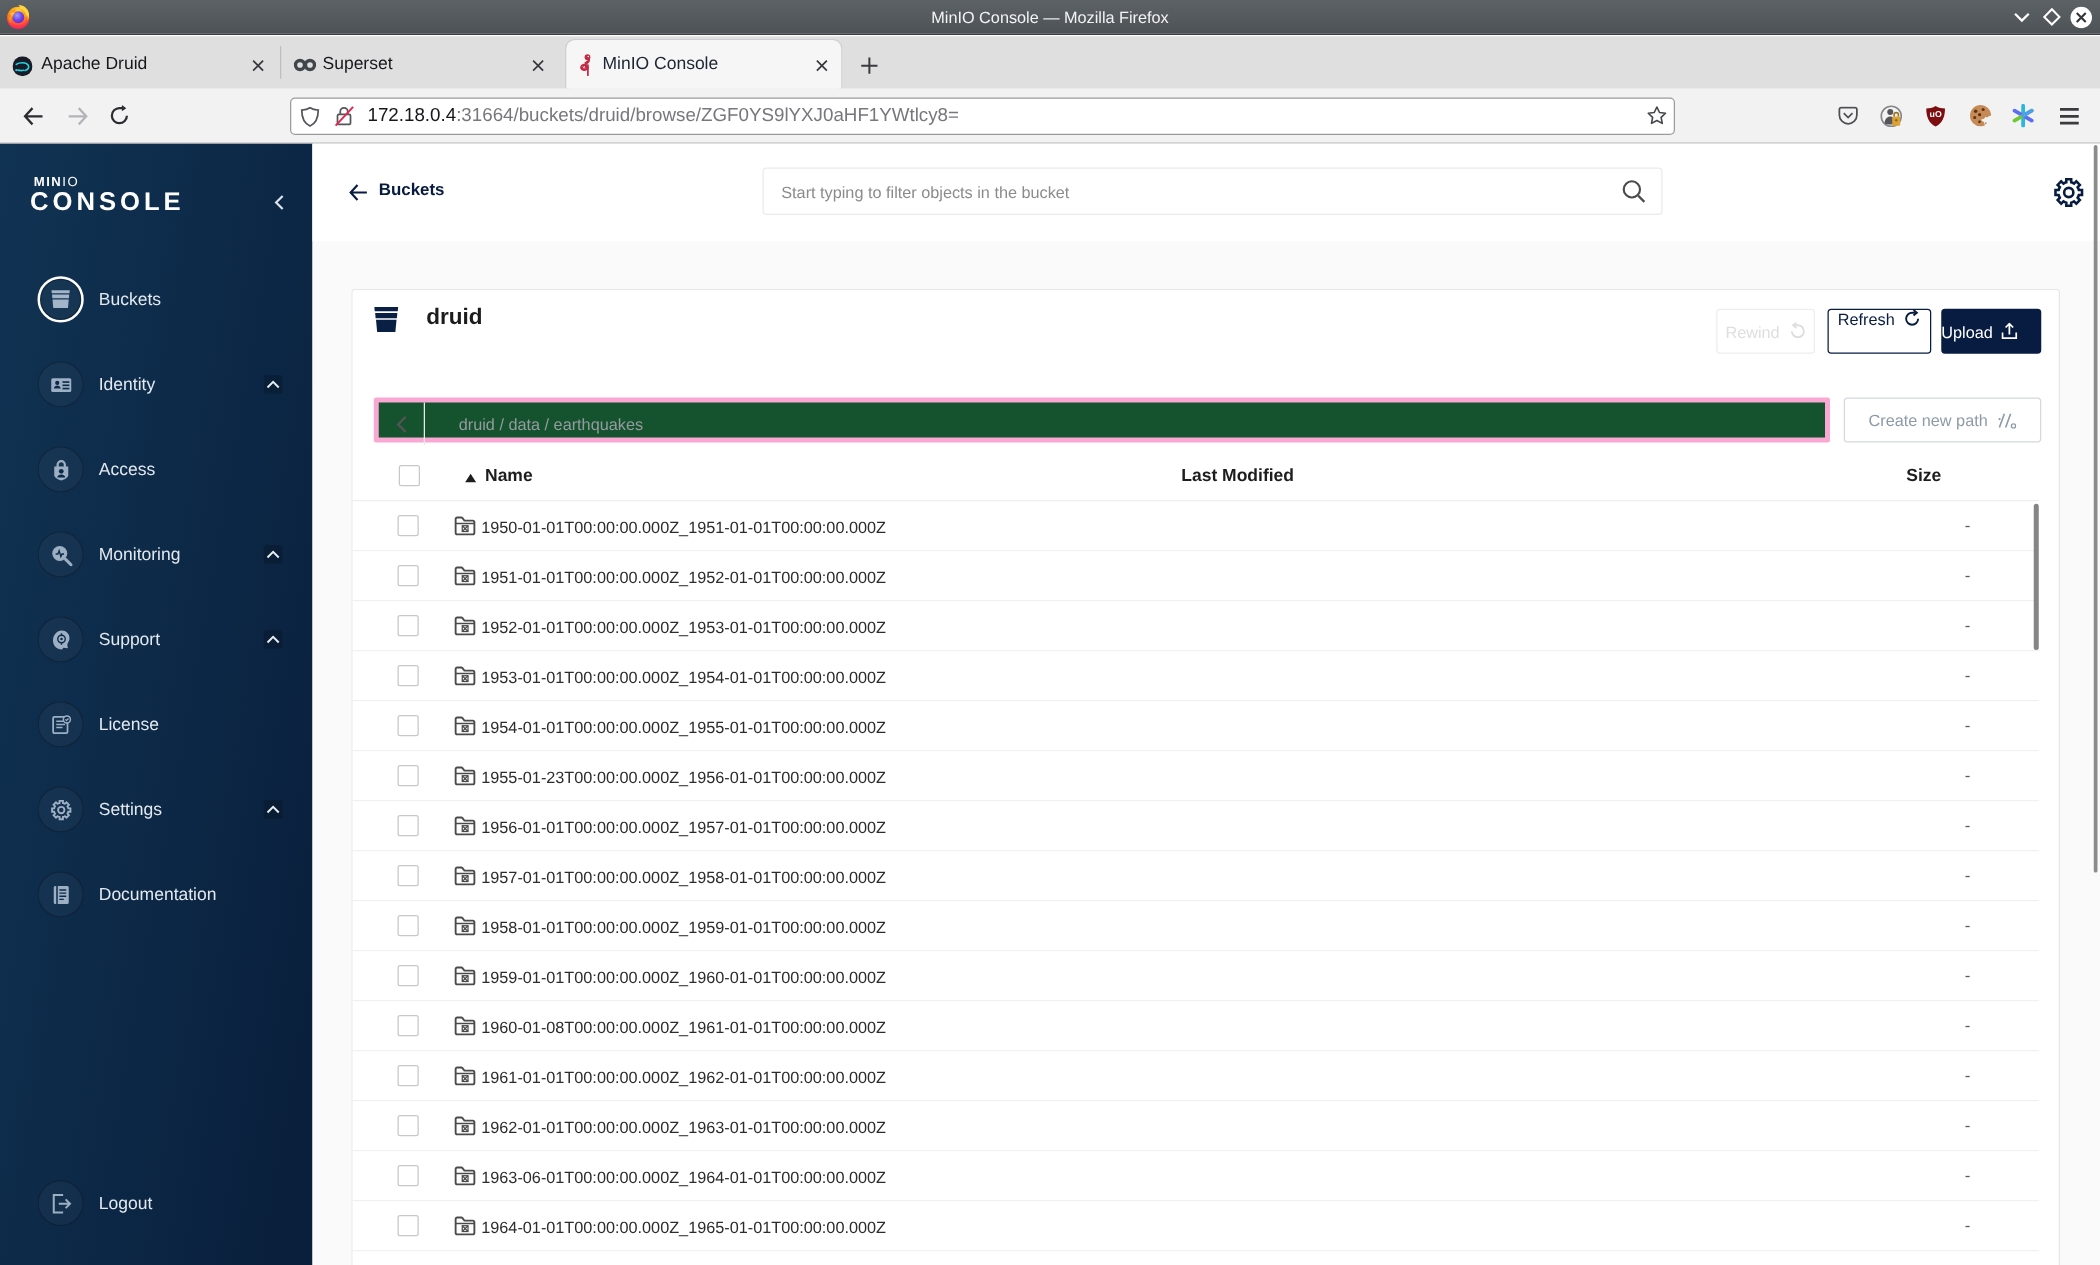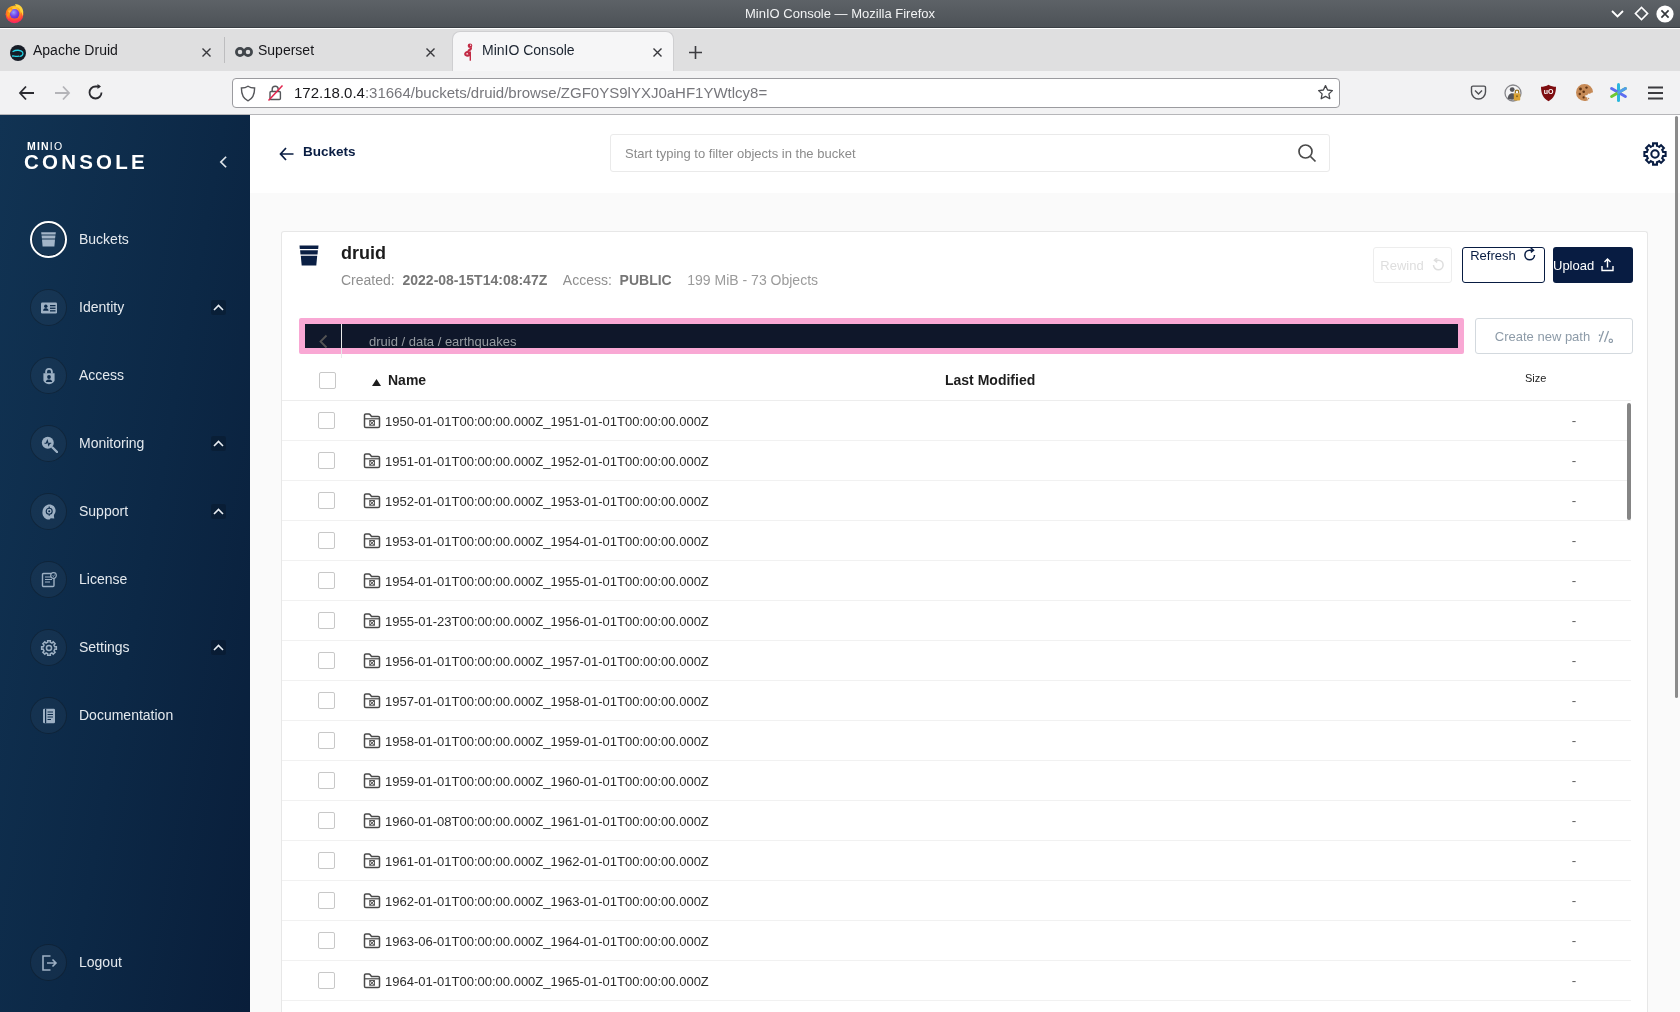--- a/index.html
+++ b/index.html
@@ -322,57 +322,56 @@
   <div class="abs" id="panel" style="left:31px;top:116px;width:1367px;height:781px;background:#fff;border:1px solid #e7e7e7;border-bottom:none;border-radius:3px 3px 0 0">
 
     <svg class="abs" style="left:16px;top:12px" width="22" height="23" viewBox="0 0 22 23">
         <g fill="#0a1f44">
           <path d="M1.5 1.5 L20.5 1.5 L20.2 5 L1.8 5 Z"></path>
           <path d="M2.1 6.3 L19.9 6.3 L19.5 10.5 L2.5 10.5 Z"></path>
           <path d="M2.8 11.8 L19.2 11.8 L18.3 21.5 L3.7 21.5 Z"></path>
         </g>
       </svg>
     <div class="abs" style="left:59px;top:11px;font-size:18px;font-weight:bold;color:#1c1c1c">druid</div>
-    <div class="abs" style="left:59px;top:40px;font-size:14px;color:#8f8f8f">Created:&nbsp; <b style="color:#767676">2022-08-15T14:08:47Z</b> &nbsp;&nbsp;&nbsp;Access:&nbsp; <b style="color:#767676">PUBLIC</b> &nbsp;&nbsp;&nbsp;<span style="color:#9b9b9b">199 MiB - 73 Objects</span></div>
 
     <div class="abs" style="left:1091px;top:15px;width:79px;height:36px;border:1px solid #ededed;border-radius:3px;color:#dedede;font-size:13px;display:flex;align-items:center;justify-content:center;gap:7px">Rewind <svg width="14" height="14" viewBox="0 0 14 14">
           <path d="M2.5 7 A4.8 4.8 0 1 0 7.3 2.2 L4.5 2.2" fill="none" stroke="#dedede" stroke-width="1.5"></path>
           <path d="M6.2 0 L3.5 2.2 L6.2 4.4" fill="none" stroke="#dedede" stroke-width="1.5"></path>
         </svg></div>
     <div class="abs" style="left:1180px;top:15px;width:83px;height:36px;border:1px solid #081c42;border-radius:3px;color:#081c42;font-size:13px;display:flex;align-items:flex-start;justify-content:center;gap:7px;background:#fff">Refresh <svg width="14" height="14" viewBox="0 0 14 14">
           <path d="M11.5 7 A4.8 4.8 0 1 1 6.7 2.2 L9.5 2.2" fill="none" stroke="#081c42" stroke-width="1.5"></path>
           <path d="M7.8 0 L10.5 2.2 L7.8 4.4" fill="none" stroke="#081c42" stroke-width="1.5"></path>
         </svg></div>
     <div class="abs" style="left:1271px;top:15px;width:80px;height:36px;background:#081c42;border-radius:3px;color:#fff;font-size:13px;display:flex;align-items:center;gap:7px">Upload <svg width="13" height="14" viewBox="0 0 13 14">
           <path d="M1 8 L1 12.5 L12 12.5 L12 8" fill="none" stroke="#fff" stroke-width="1.4"></path>
           <path d="M6.5 9.5 L6.5 1.5 M3.5 4 L6.5 1 L9.5 4" fill="none" stroke="#fff" stroke-width="1.4"></path>
         </svg></div>
 
-    <div class="abs" style="left:17px;top:86px;width:1165px;height:36px;border:6px solid #f9a8d4;border-radius:2px;background:#0f172a">
+    <div class="abs" style="left:17px;top:86px;width:1165px;height:36px;border:4px solid #f9a8d4;border-radius:2px;background:#14532d">
       <div class="abs" style="left:0;top:0;width:37px;height:34px;border-right:1px solid #eaeaea;display:flex;align-items:center;justify-content:center">
           <svg width="9" height="15" viewBox="0 0 9 15">
             <path d="M7.5 1.5 L1.5 7.5 L7.5 13.5" fill="none" stroke="#545454" stroke-width="1.8"></path>
           </svg>
         </div>
       <div class="abs" style="left:64px;top:10px;font-size:13px;color:#969ba1">druid / data / earthquakes</div>
     </div>
 
     <div class="abs" style="left:1193px;top:86px;width:158px;height:36px;border:1px solid #d3d9de;border-radius:3px;background:#fff;color:#8d9ba8;font-size:13px;display:flex;align-items:center;justify-content:center;gap:8px">Create new path <svg width="15" height="13" viewBox="0 0 15 13">
           <path d="M5.5 1 L1.5 12 M10.5 1 L6.5 12" stroke="#8d9ba8" stroke-width="1.3"></path>
           <circle cx="12.8" cy="10.8" r="1.7" fill="none" stroke="#8d9ba8" stroke-width="1.1"></circle>
           <circle cx="1.6" cy="5.2" r=".9" fill="#8d9ba8"></circle>
         </svg></div>
 
     <div class="abs" style="left:37px;top:140px;width:17px;height:17px;border:1px solid #c8c8c8;border-radius:2px;background:#fff"></div>
     <svg class="abs" style="left:90px;top:147px" width="9" height="7" viewBox="0 0 9 7">
         <path d="M4.5 0 L9 7 L0 7 Z" fill="#1d1d1d"></path>
       </svg>
     <div class="abs" style="left:106px;top:140px;font-size:14px;font-weight:bold;color:#1d1d1d">Name</div>
     <div class="abs" style="left:663px;top:140px;font-size:14px;font-weight:bold;color:#1d1d1d">Last Modified</div>
-    <div class="abs" style="left:1243px;top:140px;font-size:11px;font-weight:normal;color:#1d1d1d">Size</div>
+    <div class="abs" style="left:1243px;top:140px;font-size:14px;font-weight:bold;color:#1d1d1d">Size</div>
     <div class="abs" style="left:0;top:168px;width:1349px;height:1px;background:#ededed"></div>
 
     <div id="rows" class="abs" style="left:0;top:169px;width:1349px">
       <div class="row" style="top:0px">
           <div class="cb"></div>
           <svg style="position:absolute;left:81px;top:11px" width="18" height="17" viewBox="0 0 18 17">
             <path d="M1.5 4.5 L1.5 14.2 A1.3 1.3 0 0 0 2.8 15.5 L15.2 15.5 A1.3 1.3 0 0 0 16.5 14.2 L16.5 5.8 A1.3 1.3 0 0 0 15.2 4.5 L8.5 4.5 L7 2.5 A1.3 1.3 0 0 0 6 2 L2.8 2 A1.3 1.3 0 0 0 1.5 3.3 Z" fill="none" stroke="#4a4a4a" stroke-width="1.5"></path>
             <path d="M1.8 6.8 L16.2 6.8" stroke="#4a4a4a" stroke-width="1.2"></path>
             <rect x="6.8" y="8.6" width="4.6" height="4.6" fill="none" stroke="#4a4a4a" stroke-width="1"></rect>
             <path d="M6.8 8.6 L11.4 13.2 M11.4 8.6 L6.8 13.2" stroke="#4a4a4a" stroke-width="0.9"></path>

